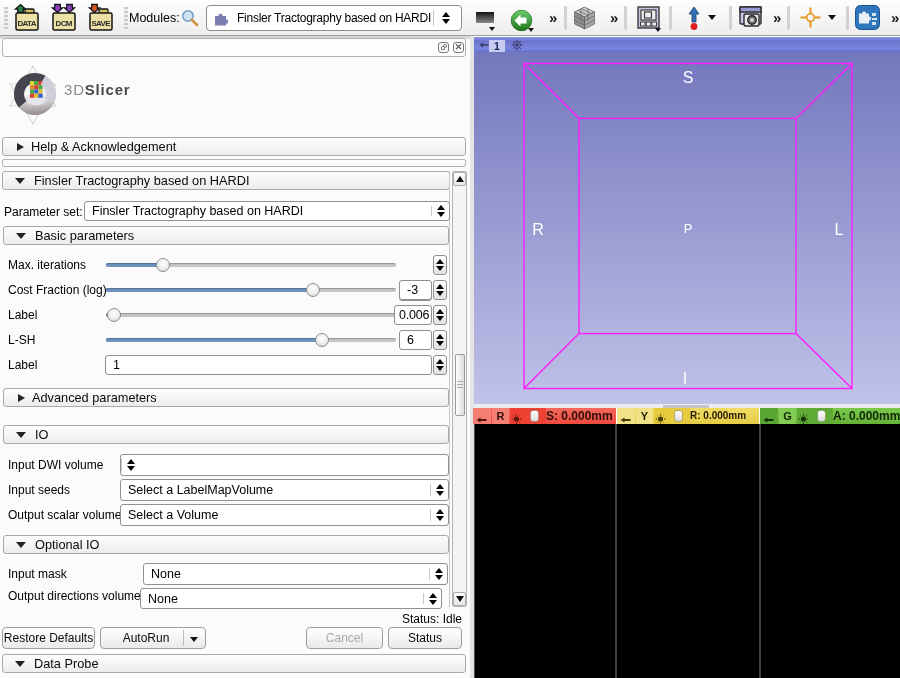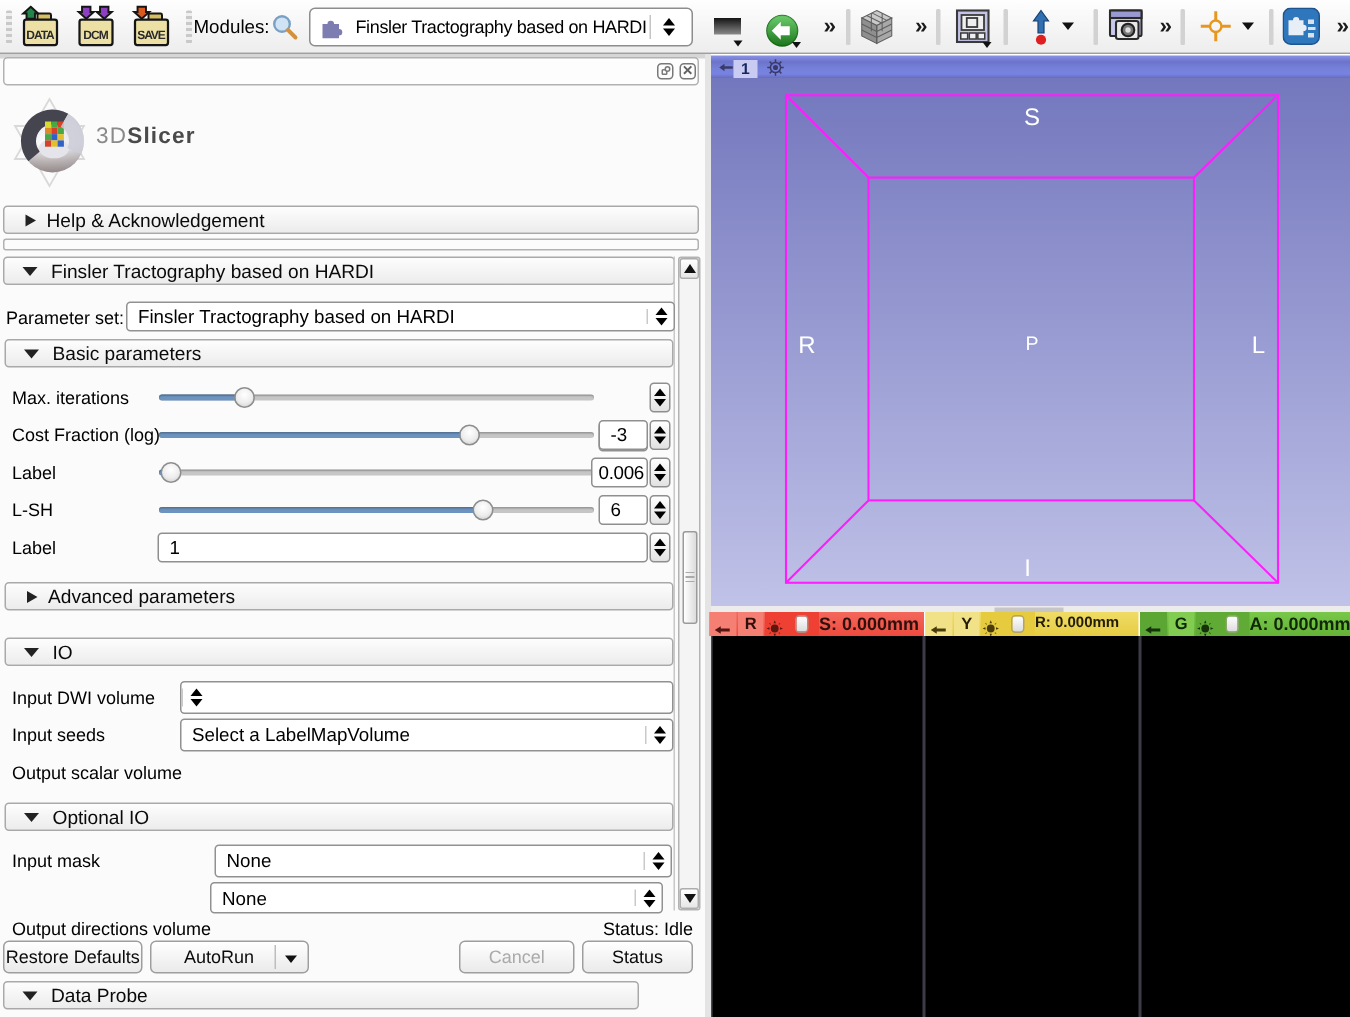--- a/index.html
+++ b/index.html
@@ -327,52 +327,60 @@
     <div class="abs label13" style="left:8px;top:447px;">Input seeds</div>
     <div class="abs combo" style="left:120px;top:443px;width:329px;height:22px;">
       <div class="ctext">Select a LabelMapVolume</div>
       <div class="csep"></div>
         <div class="spincol">
           <div class="su"></div>
           <div class="sd"></div>
         </div>
     </div>
     <div class="abs label13" style="left:8px;top:472px;">Output scalar volume</div>
+    <div class="abs combo" style="left:120px;top:468px;width:329px;height:22px;">
+      <div class="ctext">Select a Volume</div>
+      <div class="csep"></div>
+        <div class="spincol">
+          <div class="su"></div>
+          <div class="sd"></div>
+        </div>
+    </div>
 
     <div class="abs hdr" style="left:3px;top:499px;width:446px;"><div class="tri-d"></div>Optional IO</div>
     <div class="abs label13" style="left:8px;top:531px;">Input mask</div>
     <div class="abs combo" style="left:143px;top:527px;width:305px;height:22px;">
       <div class="ctext">None</div>
       <div class="csep"></div>
         <div class="spincol">
           <div class="su"></div>
           <div class="sd"></div>
         </div>
     </div>
-    <div class="abs label13" style="left:8px;top:576px;">Output directions volume</div>
+    <div class="abs label13" style="left:8px;top:553px;">Output directions volume</div>
     <div class="abs combo" style="left:140px;top:552px;width:302px;height:21px;">
       <div class="ctext">None</div>
       <div class="csep"></div>
         <div class="spincol">
           <div class="su"></div>
           <div class="sd"></div>
         </div>
     </div>
 
     <div class="abs" style="right:8px;top:576px;font-size:12px;color:#000;">Status: Idle</div>
     <div class="abs btn" style="left:2px;top:591px;width:93px;">Restore Defaults</div>
     <div class="abs btn" style="left:100px;top:591px;width:106px;">
       <span style="margin-right:14px;">AutoRun</span>
       <div style="position:absolute;right:21px;top:2px;bottom:2px;width:1px;background:#bdbdbd;"></div>
       <div class="dd" style="position:absolute;right:7px;top:9px;"></div>
     </div>
     <div class="abs btn" style="left:306px;top:591px;width:77px;color:#aaa;">Cancel</div>
     <div class="abs btn" style="left:388px;top:591px;width:74px;">Status</div>
 
-    <div class="abs hdr" style="left:2px;top:618px;width:424px;"><div class="tri-d"></div>Data Probe</div>
+    <div class="abs hdr" style="left:2px;top:618px;width:464px;"><div class="tri-d"></div>Data Probe</div>
   </div>
   <div id="vsplit" class="abs"></div>
   <div id="bar3d" class="abs">
     <svg style="position:absolute;left:5px;top:4px;" width="10" height="8" viewBox="0 0 10 8">
       <path d="M0.5 4 L4 1.5 L4 3.2 L9.5 3.2 L9.5 4.8 L4 4.8 L4 6.5 Z" fill="#3a3a68"></path>
     </svg>
     <div style="position:absolute;left:15px;top:2.5px;width:16px;height:12px;background:#c9cbf2;color:#15255f;font-size:10.5px;font-weight:bold;text-align:center;line-height:12px;">1</div>
     <svg style="position:absolute;left:37px;top:2px;" width="12" height="12" viewBox="0 0 12 12">
       <g stroke="#3a3a6a" fill="none" stroke-width="1">
         <circle cx="6" cy="6" r="3.4"></circle>

